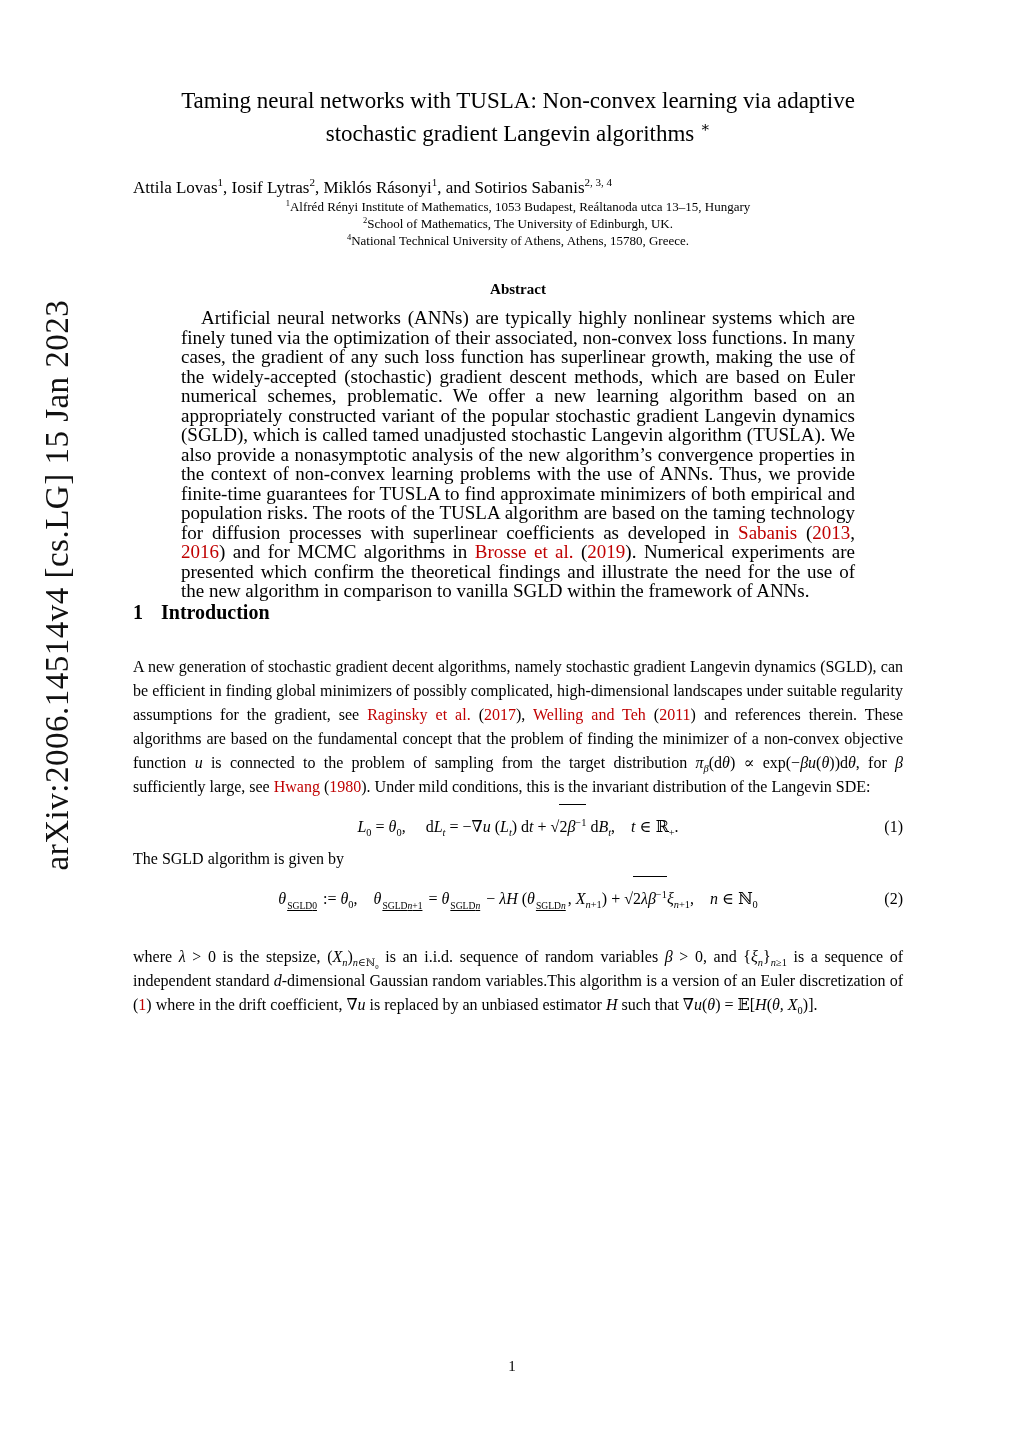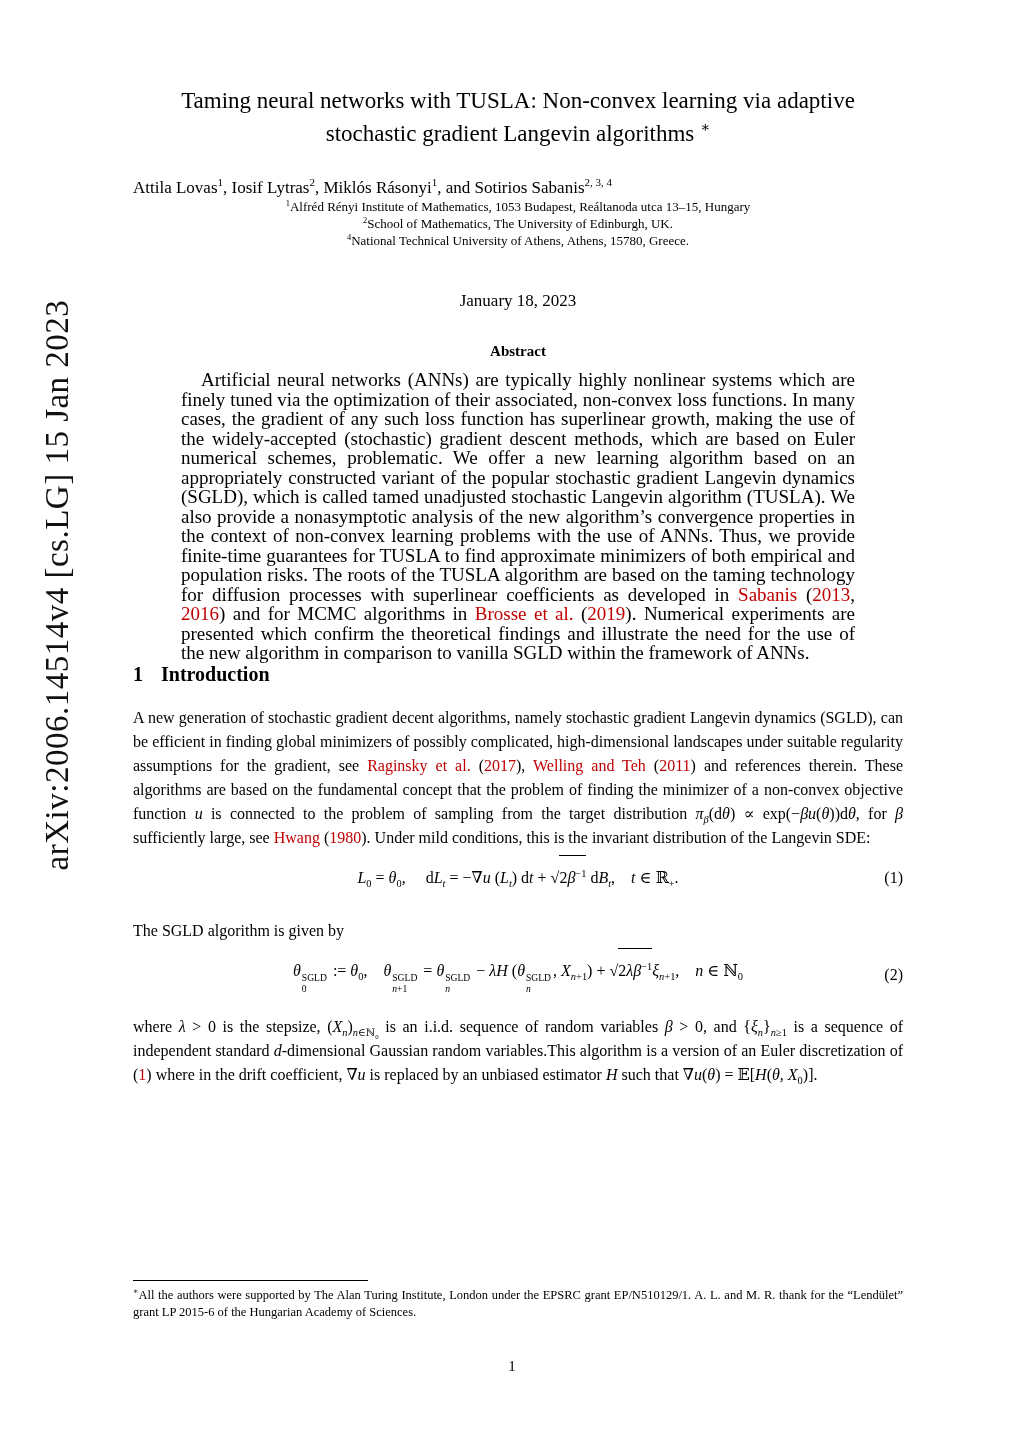--- a/index.html
+++ b/index.html
@@ -69,51 +69,52 @@
     line-height: 19.5px;
     text-align: justify;
     text-indent: 20px;
   }
   .section-heading {
     font-size: 20px;
     font-weight: bold;
   }
   .section-heading .secnum { margin-right: 18px; }
   .body-par {
-    margin-top: 20px;
+    margin-top: 31px;
     font-size: 16px;
     line-height: 24px;
     text-align: justify;
   }
-  .body-par.tight { margin-top: 26px; }
+  .body-par.tight { margin-top: 5px; }
   .equation {
     position: relative;
     margin-top: 13px;
     text-align: center;
     font-size: 16px;
     line-height: 30px;
   }
   .equation .eqno {
     position: absolute;
     right: 0;
     top: 50%;
     transform: translateY(-50%);
   }
   .lnk { color: var(--link-color); }
   sup { font-size: 0.65em; vertical-align: super; line-height: 0; }
   sub { font-size: 0.65em; vertical-align: sub; line-height: 0; }
   .ss {
     display: inline-flex;
-    flex-direction: column;
+    flex-direction: row;
     align-items: flex-start;
     vertical-align: -0.55em;
     font-size: 0.6em;
     line-height: 1.2;
     margin-left: 1px;
     margin-right: 2px;
+    text-decoration: underline;
   }
   .ol { border-top: 1px solid #000; padding-top: 13px; }
   .footnote {
     position: absolute;
     left: 133px;
     top: 1280px;
     width: 770px;
     font-size: 12.5px;
     line-height: 17px;
     text-align: justify;
@@ -144,21 +145,20 @@
     <h1 class="title" style="font-weight: normal;">Taming neural networks with TUSLA: Non-convex learning via adaptive<br>stochastic gradient Langevin algorithms <sup>∗</sup></h1>
 
     <div class="authors">Attila Lovas<sup>1</sup>, Iosif Lytras<sup>2</sup>, Miklós Rásonyi<sup>1</sup>, and Sotirios Sabanis<sup>2, 3, 4</sup></div>
 
     <div class="affiliations">
       <div><sup>1</sup>Alfréd Rényi Institute of Mathematics, 1053 Budapest, Reáltanoda utca 13–15, Hungary</div>
       <div><sup>2</sup>School of Mathematics, The University of Edinburgh, UK.</div>
       <div><sup>4</sup>National Technical University of Athens, Athens, 15780, Greece.</div>
     </div>
 
-    <div class="date">January 18, 2023</div>
 
     <div class="abstract">
       <div class="abstract-heading">Abstract</div>
       <p class="abstract-text">Artificial neural networks (ANNs) are typically highly nonlinear systems which are finely tuned via the optimization of their associated, non-convex loss functions. In many cases, the gradient of any such loss function has superlinear growth, making the use of the widely-accepted (stochastic) gradient descent methods, which are based on Euler numerical schemes, problematic. We offer a new learning algorithm based on an appropriately constructed variant of the popular stochastic gradient Langevin dynamics (SGLD), which is called tamed unadjusted stochastic Langevin algorithm (TUSLA). We also provide a nonasymptotic analysis of the new algorithm’s convergence properties in the context of non-convex learning problems with the use of ANNs. Thus, we provide finite-time guarantees for TUSLA to find approximate minimizers of both empirical and population risks. The roots of the TUSLA algorithm are based on the taming technology for diffusion processes with superlinear coefficients as developed in <span class="lnk">Sabanis</span> (<span class="lnk">2013</span>, <span class="lnk">2016</span>) and for MCMC algorithms in <span class="lnk">Brosse et al.</span> (<span class="lnk">2019</span>). Numerical experiments are presented which confirm the theoretical findings and illustrate the need for the use of the new algorithm in comparison to vanilla SGLD within the framework of ANNs.</p>
     </div>
 
     <h2 class="section-heading">
       <span class="secnum">1</span><span>Introduction</span>
     </h2>
 
@@ -185,20 +185,16 @@
             <span>SGLD</span>
             <span><i>n</i></span>
           </span>, <i>X</i><sub><i>n</i>+1</sub>) + √<span class="ol">2<i>λβ</i><sup>−1</sup></span><i>ξ</i><sub><i>n</i>+1</sub>,&nbsp;&nbsp;&nbsp;&nbsp;<i>n</i> ∈ ℕ<sub>0</sub></span>
       <span class="eqno">(2)</span>
     </div>
 
     <p class="body-par">where <i>λ</i> &gt; 0 is the stepsize, (<i>X</i><sub><i>n</i></sub>)<sub><i>n</i>∈ℕ<sub>0</sub></sub> is an i.i.d. sequence of random variables <i>β</i> &gt; 0, and {<i>ξ</i><sub><i>n</i></sub>}<sub><i>n</i>≥1</sub> is a sequence of independent standard <i>d</i>-dimensional Gaussian random variables.This algorithm is a version of an Euler discretization of (<span class="lnk">1</span>) where in the drift coefficient, ∇<i>u</i> is replaced by an unbiased estimator <i>H</i> such that ∇<i>u</i>(<i>θ</i>) = 𝔼[<i>H</i>(<i>θ, X</i><sub>0</sub>)].</p>
 
   </div>
 
-  <div class="footnote">
-    <div class="footnote-rule"></div>
-    <div><sup>∗</sup>All the authors were supported by The Alan Turing Institute, London under the EPSRC grant EP/N510129/1. A. L. and M. R. thank for the “Lendület” grant LP 2015-6 of the Hungarian Academy of Sciences.</div>
-  </div>
 
   <div class="page-number">1</div>
 
 </div>
 
 </body></html>

